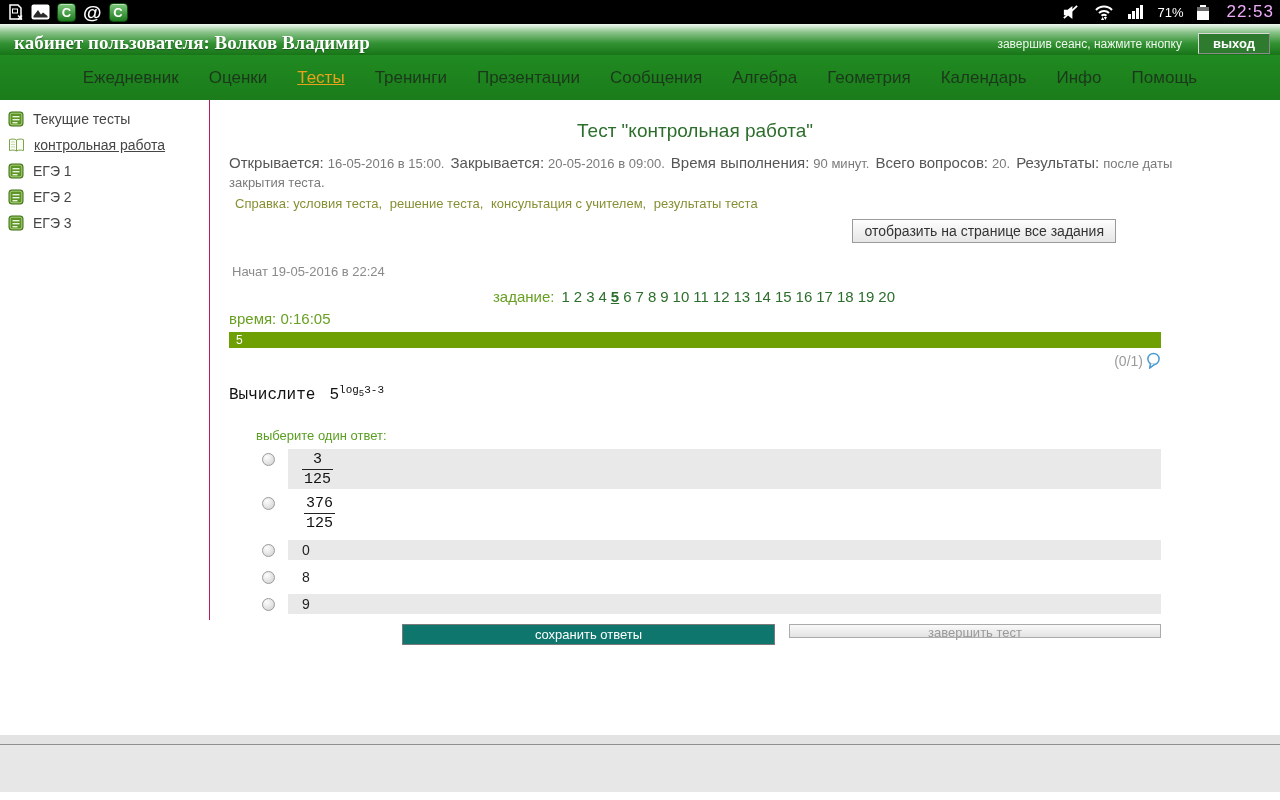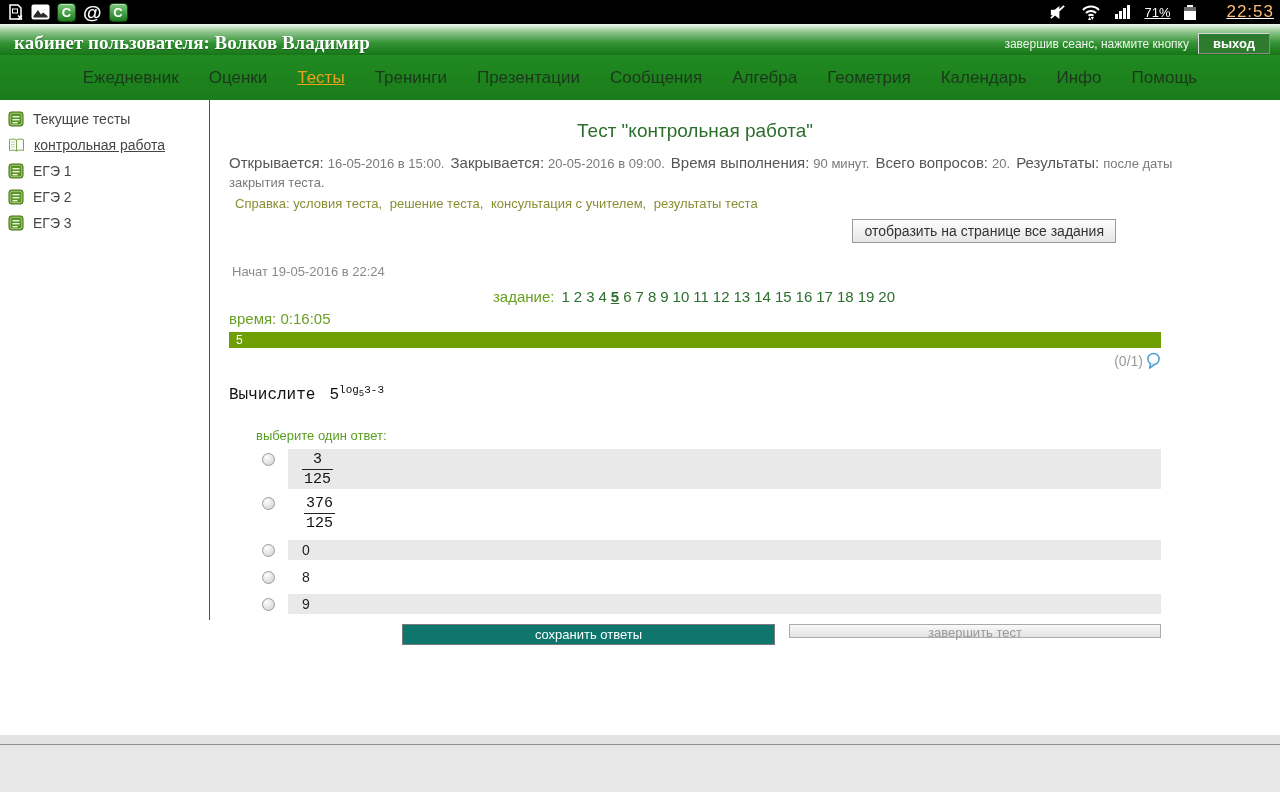--- a/index.html
+++ b/index.html
@@ -3,43 +3,43 @@
 <meta charset="utf-8">
 <style>
   * { margin:0; padding:0; box-sizing:border-box; }
   html,body { width:1280px; height:800px; overflow:hidden; background:#fff;
               font-family:"Liberation Sans", sans-serif; }
 
   
   .statusbar { height:24px; background:#000; display:flex; align-items:center;
                padding:0 6px; color:#fff; }
   .sb-left { display:flex; align-items:center; gap:7px; }
-  .sb-right { margin-left:auto; display:flex; align-items:center; gap:14px;text-decoration:underline; }
+  .sb-right { margin-left:auto; display:flex; align-items:center; gap:14px; }
   .appicon { width:19px; height:19px; border-radius:4px;
              background:linear-gradient(#7cc87c,#1d7a1d);
              border:1px solid #0d4a0d; color:#fff; font-weight:bold;
              font-size:13px; display:flex; align-items:center; justify-content:center;
              box-shadow:inset 0 1px 0 rgba(255,255,255,.5); }
   .at-icon { font-size:19px; font-weight:bold; color:#fff; line-height:1; }
   .sigbars { display:flex; align-items:flex-end; gap:1px; height:14px; }
   .sigbars i { width:3px; background:#fff; display:block; }
   .battery { display:flex; flex-direction:column; align-items:center; }
   .battery .cap { width:6px; height:2px; background:#fff; }
   .battery .bod { width:12px; height:13px;
                   background:linear-gradient(180deg,#6d6d6d 0 29%,#fff 29% 100%); }
-  .sb-time { font-size:17px; color:#fdba74; letter-spacing:1px; margin-left:16px; }
+  .sb-time { font-size:17px; color:#f0abfc; letter-spacing:1px; margin-left:3px; }
   .sb-batt { font-size:13px; color:#fff; }
 
   
   .header { height:31px; display:flex; align-items:center; padding:0 10px 0 14px;
             background:linear-gradient(180deg,#f0f8f0 0%,#8cc48c 26%,#339233 62%,#177517 100%);justify-content:space-between; }
   .header-title { font-family:"Liberation Serif", serif; font-weight:bold;
                   font-size:19px; color:#fff; text-shadow:0 1px 1px rgba(0,0,0,.35);
                   margin-top:6px; }
-  .header-right { margin-left:auto; display:flex; align-items:center; gap:9px; margin-top:8px; }
+  .header-right { margin-left:auto; display:flex; align-items:center; gap:16px; margin-top:8px; }
   .logout-hint { font-size:12px; color:#eef7ee; }
   .logout-btn { background:#2e7a2e; color:#fff; font-size:13px; padding:2px 14px;
                 border:1px solid #d9d9d9; border-right-color:#8a8a8a;
                 border-bottom-color:#8a8a8a; cursor:pointer;
                 font-family:"Liberation Sans", sans-serif;font-weight:bold; }
 
   
   .nav { height:45px; background:linear-gradient(180deg,#218a21,#1a7c1a);
          display:flex; align-items:center; justify-content:center; gap:30px; }
   .nav a { font-size:17px; color:#1c381c; text-decoration:none; cursor:pointer; }

